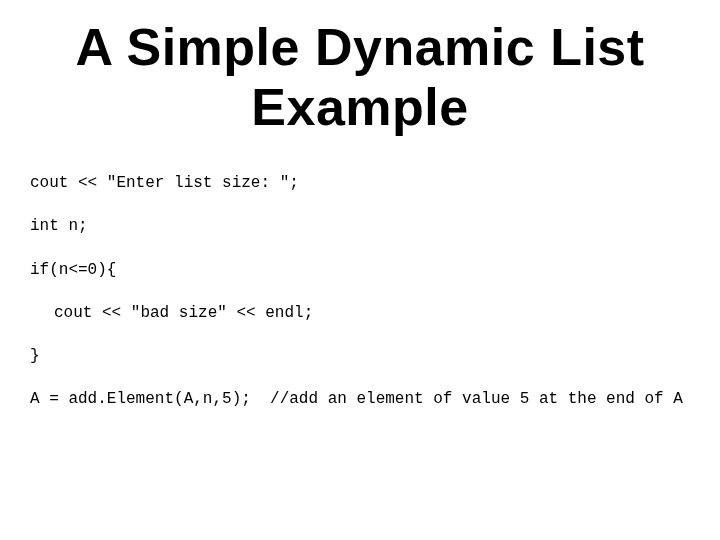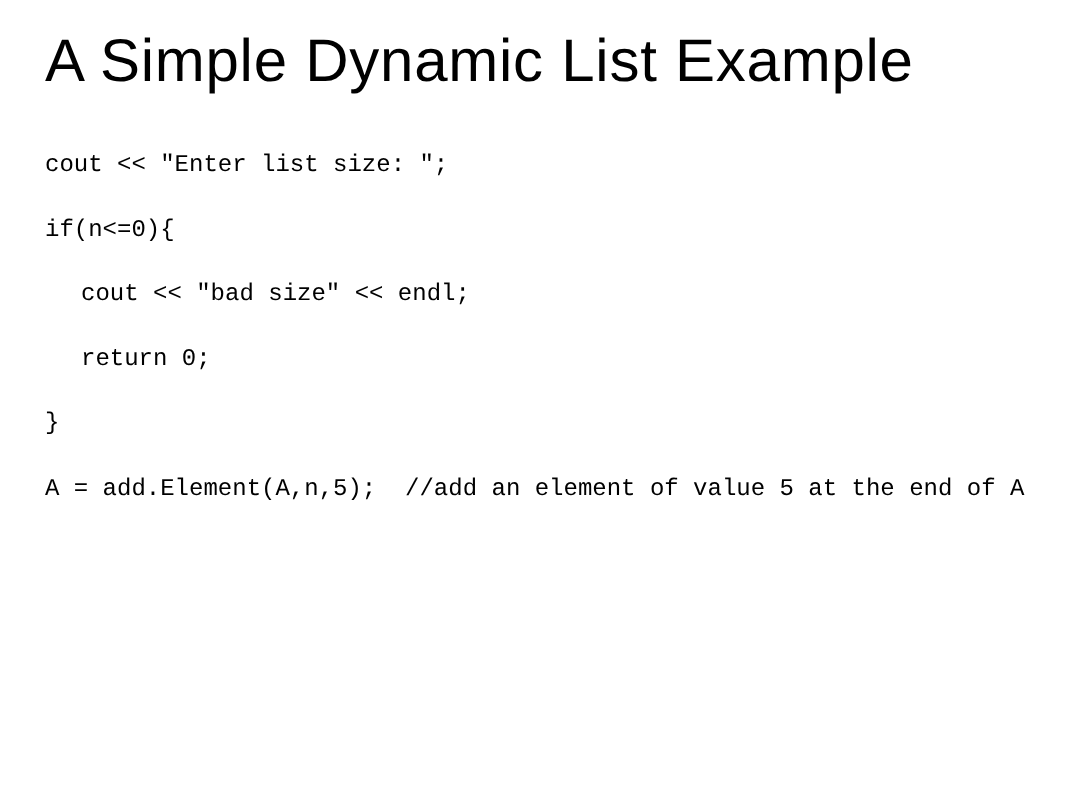--- a/index.html
+++ b/index.html
@@ -1,32 +1,32 @@
 <!DOCTYPE html>
 <html><head>
 <meta charset="utf-8">
 <style>
   * { margin: 0; padding: 0; box-sizing: border-box; }
   html, body { width: 720px; height: 540px; background: #ffffff; font-family: Arial, Helvetica, sans-serif; }
   .slide { width: 720px; height: 540px; padding: 18px 30px 20px 30px; }
-  .title { font-size: 40px; font-weight: 400; text-align: left; line-height: 1.15; margin-bottom: 14px; letter-spacing: 0.5px; }
+  .title { font-size: 52px; font-weight: 700; text-align: center; line-height: 1.15; margin-bottom: 14px; letter-spacing: 0.5px; }
   .code { font-family: "Courier New", Courier, monospace; font-size: 16px; line-height: 1.35; white-space: pre-wrap; word-wrap: break-word; }
   .indent { padding-left: 2.5ch; text-indent: -2.5ch; margin: 0; }
   .pad { padding-left: 2.5ch; }
 </style>
 </head>
 <body>
 
 <div class="slide">
   <h1 class="title">A Simple Dynamic List Example</h1>
   <div class="code">
 <div>cout &lt;&lt; "Enter list size: ";</div>
+<div>int n;</div>
 <div>if(n&lt;=0){</div>
 <div class="pad">cout &lt;&lt; "bad size" &lt;&lt; endl;</div>
-<div class="pad">return 0;</div>
 <div>}</div>
 <div class="indent">A = add.Element(A,n,5);  //add an element of value 5 at the end of A</div>
 
 
 
 
 
 
   </div>
 </div>

